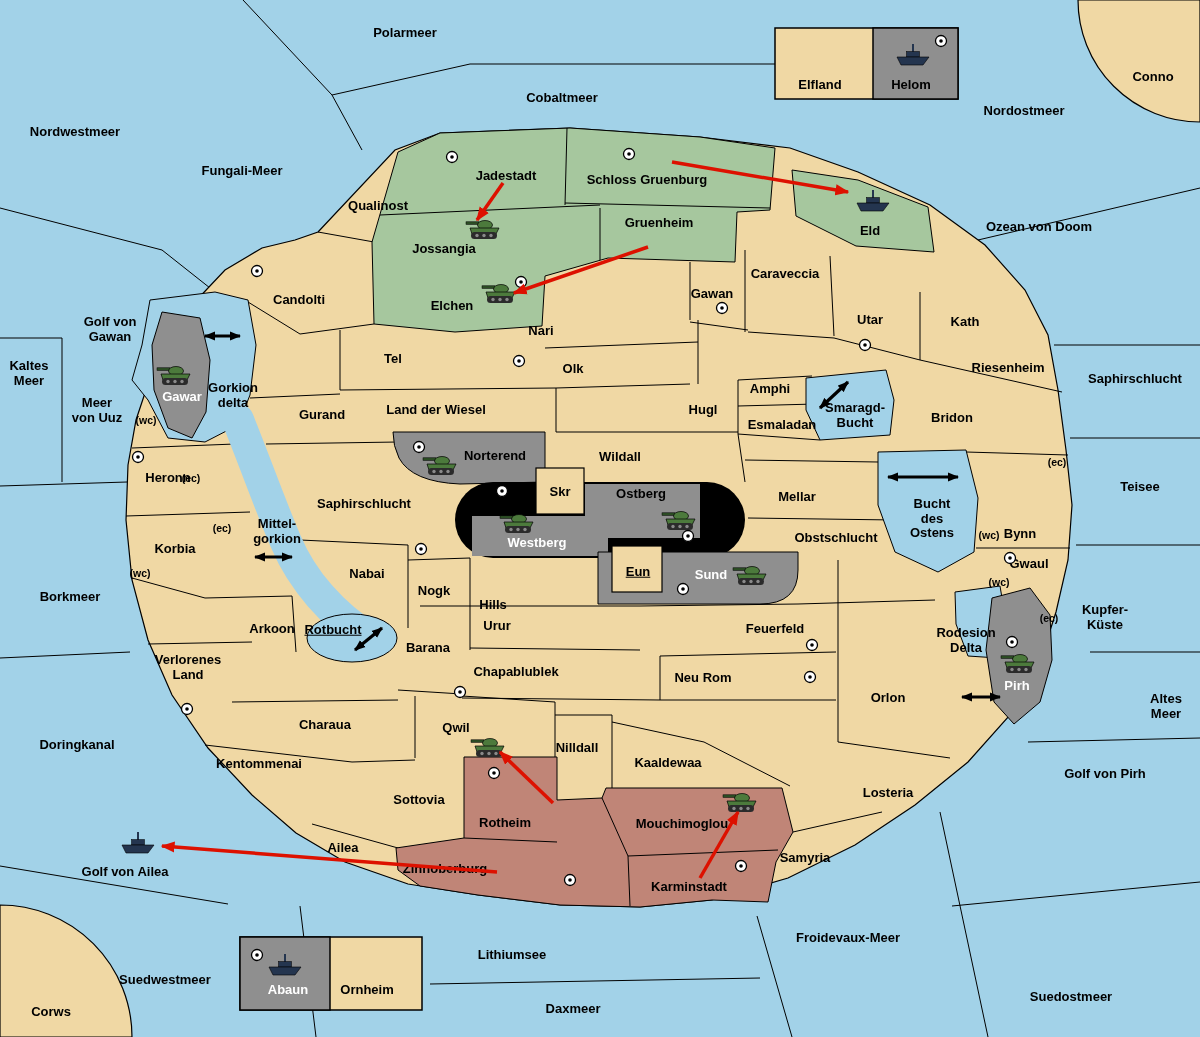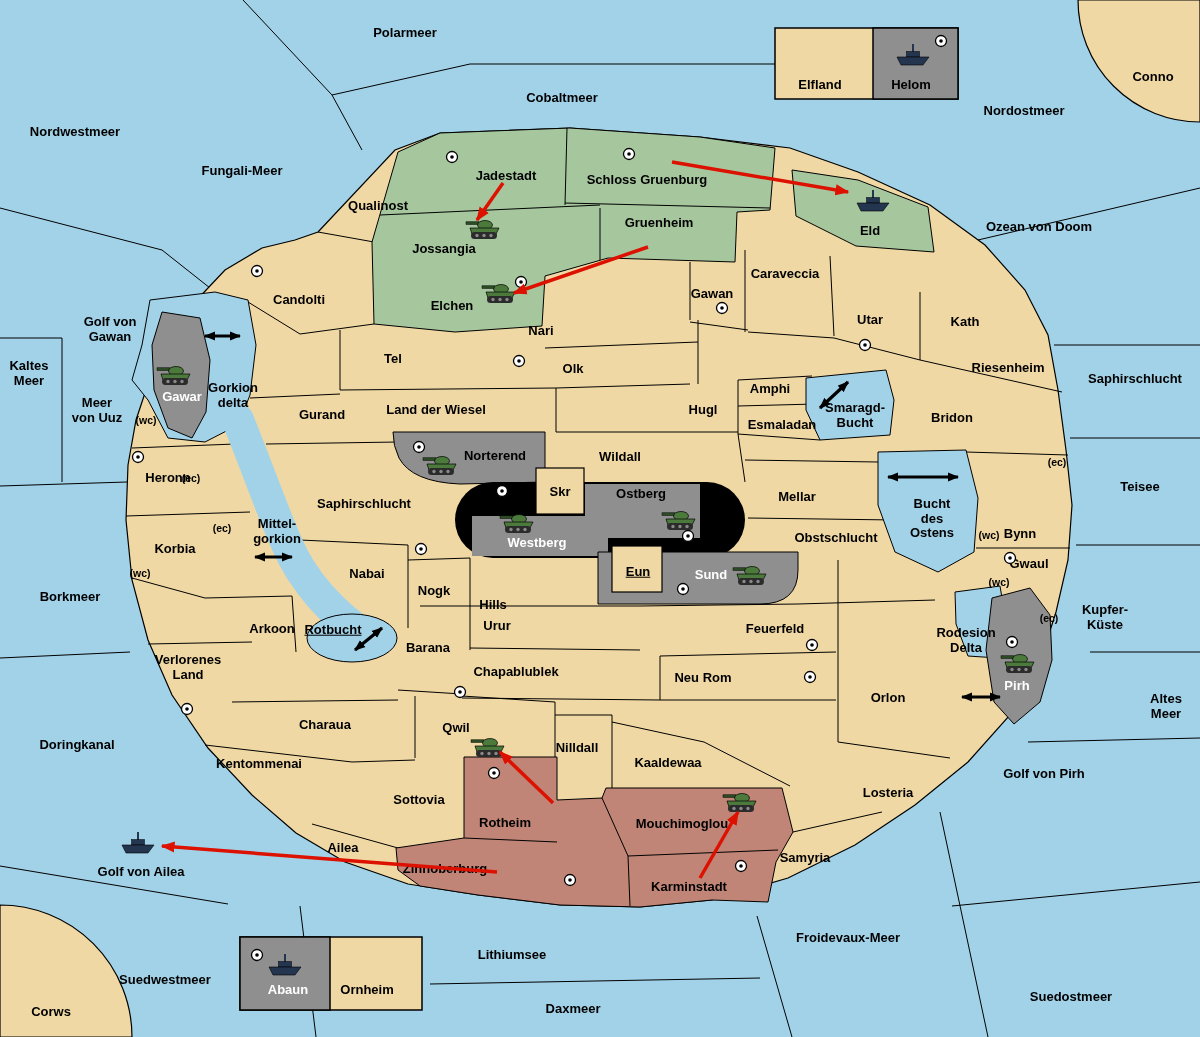--- a/index.html
+++ b/index.html
@@ -111,22 +111,22 @@
       <div class="lbl" style="left: 97px; top: 411px;">Meer
 von Uuz</div>
       <div class="lbl" style="left: 1135px; top: 379px;">Saphirschlucht</div>
       <div class="lbl" style="left: 1140px; top: 487px;">Teisee</div>
       <div class="lbl" style="left: 70px; top: 597px;">Borkmeer</div>
       <div class="lbl" style="left: 1105px; top: 618px;">Kupfer-
 Küste</div>
       <div class="lbl" style="left: 1166px; top: 707px;">Altes
 Meer</div>
       <div class="lbl" style="left: 77px; top: 745px;">Doringkanal</div>
-      <div class="lbl" style="left: 1044px; top: 774px;">Golf von Pirh</div>
-      <div class="lbl" style="left: 141px; top: 872px;">Golf von Ailea</div>
+      <div class="lbl" style="left: 1105px; top: 774px;">Golf von Pirh</div>
+      <div class="lbl" style="left: 125px; top: 872px;">Golf von Ailea</div>
       <div class="lbl" style="left: 165px; top: 937px; margin-top: 43px;">Suedwestmeer</div>
       <div class="lbl" style="left: 848px; top: 938px;">Froidevaux-Meer</div>
       <div class="lbl" style="left: 512px; top: 955px;">Lithiumsee</div>
       <div class="lbl" style="left: 573px; top: 1009px;">Daxmeer</div>
       <div class="lbl" style="left: 1071px; top: 997px;">Suedostmeer</div>
       <div class="lbl" style="left: 855px; top: 416px;">Smaragd-
 Bucht</div>
       <div class="lbl" style="left: 932px; top: 519px;">Bucht
 des
 Ostens</div>

